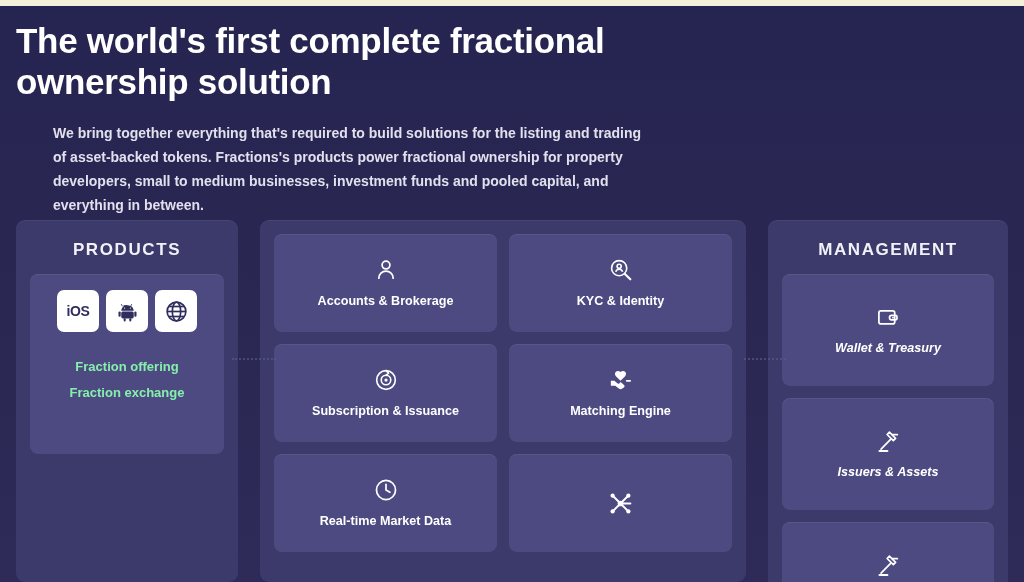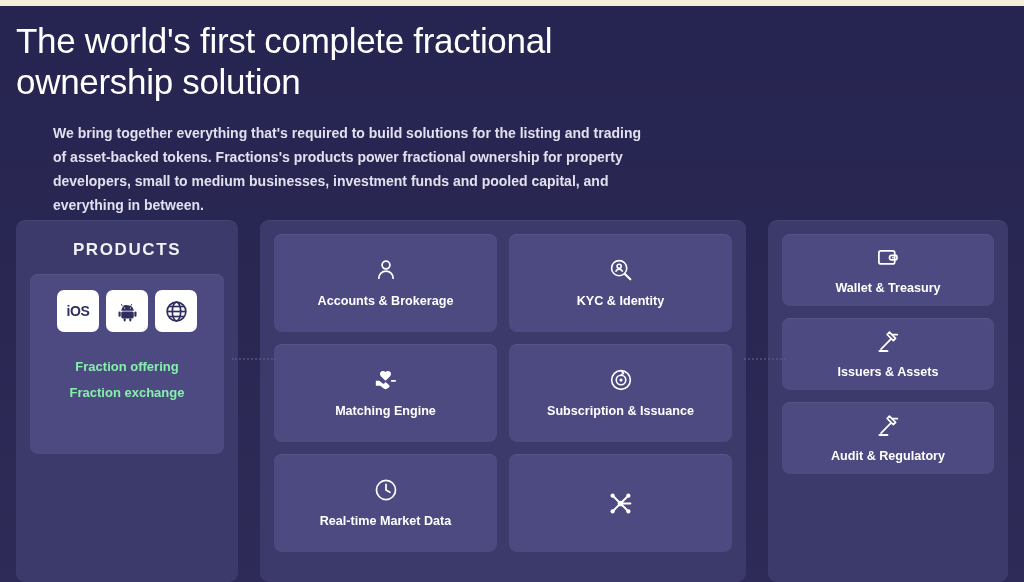--- a/index.html
+++ b/index.html
@@ -32,21 +32,21 @@
     width: 1024px;
     height: 576px;
     background: linear-gradient(180deg, #262450 0%, #2a2753 55%, #2e2b58 100%);
     padding: 14px 16px 0 16px;
   }
 
   
   .hero-title {
     color: #ffffff;
     font-size: 35px;
-    font-weight: normal;
+    font-weight: bold;
     line-height: 1.18;
     letter-spacing: -0.3px;
     max-width: 620px;
   }
 
   .hero-body {
     margin-top: 18px;
     color: #e2e0ee;
     font-size: 14px;
     line-height: 1.72;
@@ -162,21 +162,21 @@
     gap: 12px;
   }
   .platform-grid .tile { height: 98px; }
 
   
   .management-list {
     display: flex;
     flex-direction: column;
     gap: 12px;
   }
-  .management-list .tile { height: 72px; }
+  .management-list .tile { height: 112px; font-style: italic; }
 
   
   .connector {
     position: absolute;
     top: 352px;
     height: 2px;
     border-top: 2px dotted #5b5a8d;
     opacity: 0.65;
     z-index: 1;
   }
@@ -257,39 +257,39 @@
               <circle cx="10.3" cy="8.6" r="1.9"></circle>
               <path d="M7.1 13.6a3.4 3.4 0 0 1 6.4 0"></path>
               <line x1="15.6" y1="15.6" x2="20.6" y2="20.6" stroke-linecap="round" stroke-width="2"></line>
             </svg>
           </span>
           <span class="tile-label">KYC &amp; Identity</span>
         </div>
 
         <div class="tile">
           <span class="tile-icon">
-            <svg width="27" height="27" viewBox="0 0 24 24" fill="none" stroke="#ffffff" stroke-width="1.5">
-              <path d="M12 5.4c1.3-1.3 3-1.3 4.1-.2 1.1 1.1 1.1 2.8-.2 4.1L12 13.2 8.1 9.3C6.8 8 6.8 6.3 7.9 5.2c1.1-1.1 2.8-1.1 4.1.2z" fill="#ffffff" stroke="none"></path>
-              <path d="M3.4 13.2h3.2l2.6 2.2a1.4 1.4 0 0 0 1.9-.1l1-1 3 2.6a1.4 1.4 0 0 1-.1 2.2l-1.4 1a2.6 2.6 0 0 1-3.1-.1l-3.2-2.5H3.4z" fill="#ffffff" stroke="none"></path>
-              <path d="M20.6 13.2h-3.1" stroke-linecap="round"></path>
-            </svg>
-          </span>
-          <span class="tile-label">Matching Engine</span>
-        </div>
-
-        <div class="tile">
-          <span class="tile-icon">
             <svg width="26" height="26" viewBox="0 0 24 24" fill="none" stroke="#ffffff" stroke-width="1.5">
               <circle cx="12" cy="12" r="8.6"></circle>
               <circle cx="12" cy="12" r="4.4"></circle>
               <circle cx="12" cy="12" r="1.5" fill="#ffffff" stroke="none"></circle>
               <path d="M12 3.4 14.4 5.6 12 7.8" stroke-linecap="round" stroke-linejoin="round"></path>
             </svg>
           </span>
           <span class="tile-label">Subscription &amp; Issuance</span>
+        </div>
+
+        <div class="tile">
+          <span class="tile-icon">
+            <svg width="27" height="27" viewBox="0 0 24 24" fill="none" stroke="#ffffff" stroke-width="1.5">
+              <path d="M12 5.4c1.3-1.3 3-1.3 4.1-.2 1.1 1.1 1.1 2.8-.2 4.1L12 13.2 8.1 9.3C6.8 8 6.8 6.3 7.9 5.2c1.1-1.1 2.8-1.1 4.1.2z" fill="#ffffff" stroke="none"></path>
+              <path d="M3.4 13.2h3.2l2.6 2.2a1.4 1.4 0 0 0 1.9-.1l1-1 3 2.6a1.4 1.4 0 0 1-.1 2.2l-1.4 1a2.6 2.6 0 0 1-3.1-.1l-3.2-2.5H3.4z" fill="#ffffff" stroke="none"></path>
+              <path d="M20.6 13.2h-3.1" stroke-linecap="round"></path>
+            </svg>
+          </span>
+          <span class="tile-label">Matching Engine</span>
         </div>
 
         <div class="tile">
           <span class="tile-icon">
             <svg width="26" height="26" viewBox="0 0 24 24" fill="none" stroke="#ffffff" stroke-width="1.6">
               <circle cx="12" cy="12" r="8.8"></circle>
               <path d="M12 6.8V12l3.6 2.1" stroke-linecap="round" stroke-linejoin="round"></path>
             </svg>
           </span>
           <span class="tile-label">Real-time Market Data</span>
@@ -309,20 +309,21 @@
               <circle cx="5" cy="19" r="1.9" fill="#ffffff" stroke="none"></circle>
               <circle cx="19" cy="19" r="1.9" fill="#ffffff" stroke="none"></circle>
             </svg>
           </span>
         </div>
 
       </div>
     </div>
 
     <div class="col col-management">
+      <div class="col-title">MANAGEMENT</div>
 
       <div class="management-list">
 
         <div class="tile">
           <span class="tile-icon">
             <svg width="26" height="26" viewBox="0 0 24 24" fill="none" stroke="#ffffff" stroke-width="1.6">
               <path d="M3.6 8.2a1.8 1.8 0 0 1 1.8-1.8h11a1.8 1.8 0 0 1 1.8 1.8v8.4a1.8 1.8 0 0 1-1.8 1.8h-11a1.8 1.8 0 0 1-1.8-1.8z"></path>
               <path d="M15.4 10.6h3.6a1.3 1.3 0 0 1 1.3 1.3v1.4a1.3 1.3 0 0 1-1.3 1.3h-3.6a2 2 0 0 1 0-4z"></path>
               <circle cx="16.6" cy="12.6" r="0.85" fill="#ffffff" stroke="none"></circle>
             </svg>

